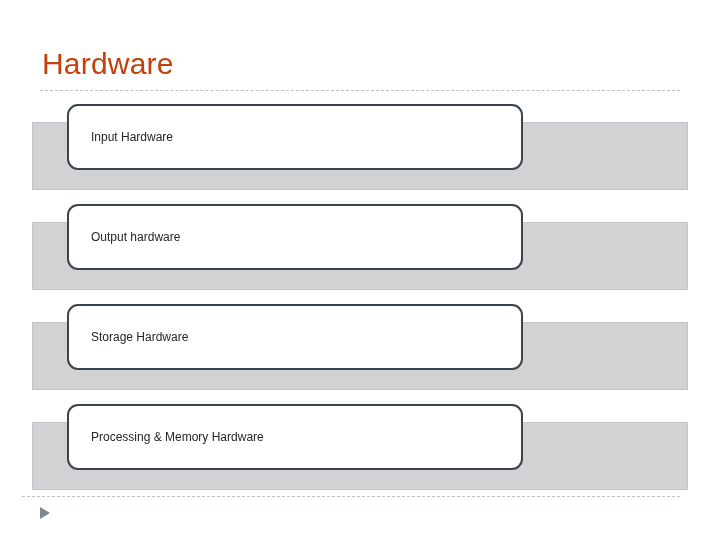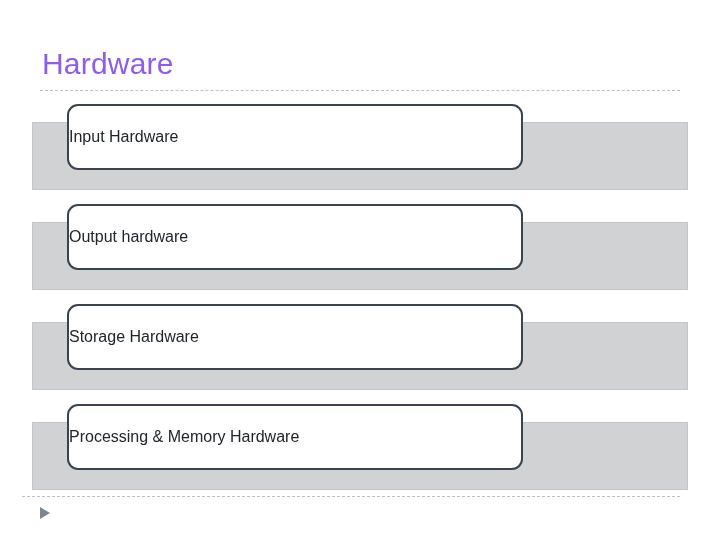--- a/index.html
+++ b/index.html
@@ -18,21 +18,21 @@
     width: 720px;
     height: 540px;
     background: #ffffff;
   }
   .title {
     position: absolute;
     left: 42px;
     top: 42px;
     font-size: 30px;
     line-height: 44px;
-    color: #8b5cf6;
+    color: #c2410c;
     font-weight: normal;
     letter-spacing: 0.2px;
     white-space: nowrap;
   }
   .title-rule {
     position: absolute;
     left: 40px;
     top: 90px;
     width: 640px;
     height: 0;
@@ -85,21 +85,22 @@
     width: 456px;
     height: 66px;
     background: #ffffff;
     border: 2.5px solid #3b434c;
     border-radius: 11px;
     box-sizing: border-box;
     display: flex;
     align-items: center;
   }
   .row-label {
-    font-size: 16px;
+    padding-left: 22px;
+    font-size: 12px;
     color: #222629;
     line-height: 26px;
     white-space: nowrap;
   }
 </style>
 </head>
 <body>
 
 <div class="slide">
 

